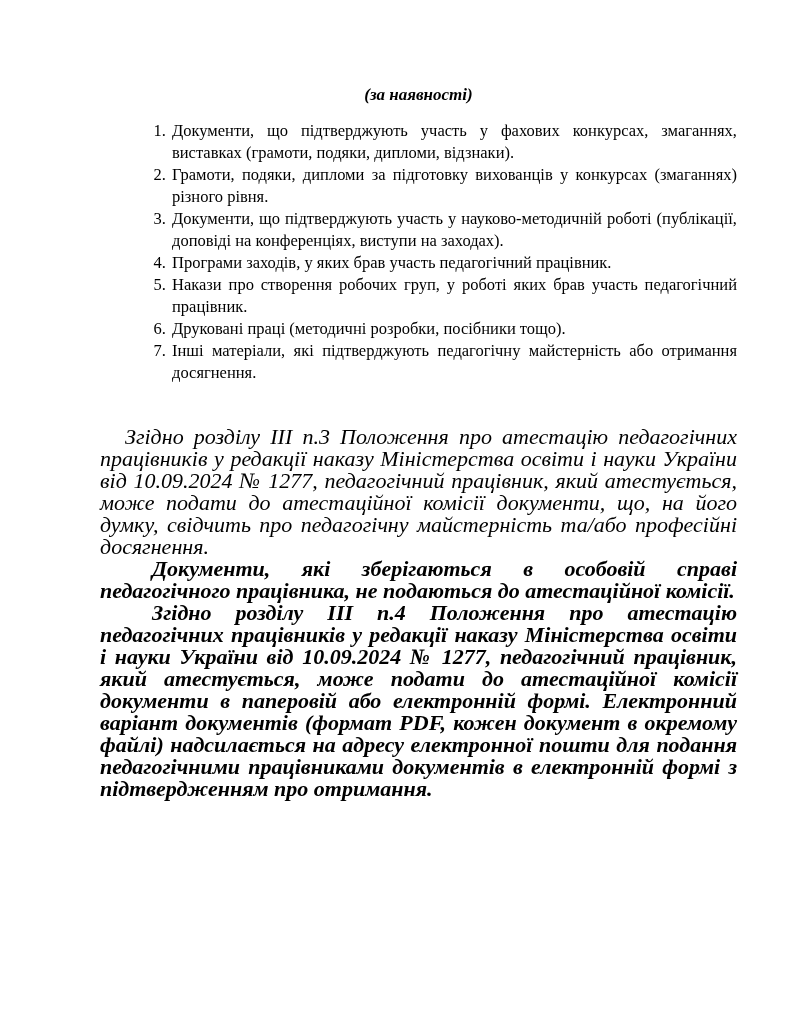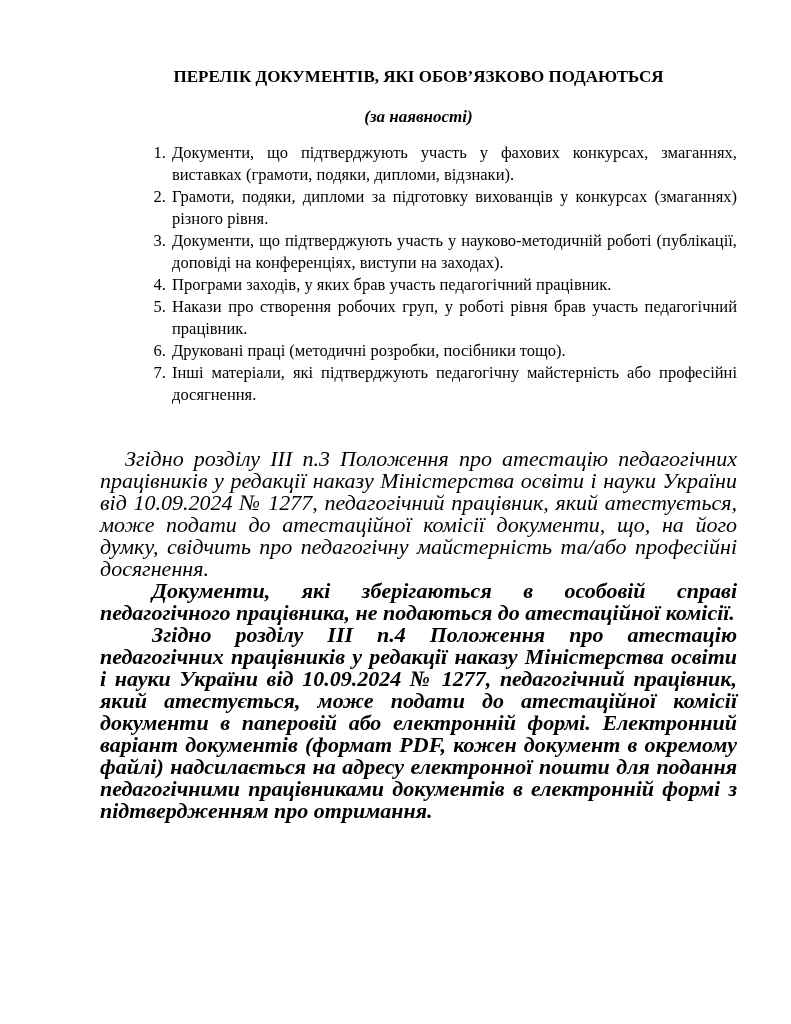--- a/index.html
+++ b/index.html
@@ -60,32 +60,31 @@
   }
   .indent-sm { text-indent: 25px; }
   .indent-lg { text-indent: 52px; font-weight: bold; }
 </style>
 </head>
 <body>
 
 <div class="page">
 
   <div class="title-block">
-    <div class="title-line">ПЕРЕЛІК ДОКУМЕНТІВ, ЯКІ ОБОВ’ЯЗКОВО ПОДАЮТЬСЯ</div>
     <div class="subtitle">(за наявності)</div>
   </div>
 
   <ol class="doc-list">
     <li>Документи, що підтверджують участь у фахових конкурсах, змаганнях, виставках (грамоти, подяки, дипломи, відзнаки).</li>
     <li>Грамоти, подяки, дипломи за підготовку вихованців у конкурсах (змаганнях) різного рівня.</li>
     <li>Документи, що підтверджують участь у науково-методичній роботі (публікації, доповіді на конференціях, виступи на заходах).</li>
     <li>Програми заходів, у яких брав участь педагогічний працівник.</li>
-    <li>Накази про створення робочих груп, у роботі рівня брав участь педагогічний працівник.</li>
+    <li>Накази про створення робочих груп, у роботі яких брав участь педагогічний працівник.</li>
     <li>Друковані праці (методичні розробки, посібники тощо).</li>
-    <li>Інші матеріали, які підтверджують педагогічну майстерність або професійні досягнення.</li>
+    <li>Інші матеріали, які підтверджують педагогічну майстерність або отримання досягнення.</li>
   </ol>
 
   <div class="notes">
     <p class="indent-sm">Згідно розділу III п.3 Положення про атестацію педагогічних працівників у редакції наказу Міністерства освіти і науки України від 10.09.2024 № 1277, педагогічний працівник, який атестується, може подати до атестаційної комісії документи, що, на його думку, свідчить про педагогічну майстерність та/або професійні досягнення.</p>
     <p class="indent-lg">Документи, які зберігаються в особовій справі педагогічного працівника, не подаються до атестаційної комісії.</p>
     <p class="indent-lg">Згідно розділу III п.4 Положення про атестацію педагогічних працівників у редакції наказу Міністерства освіти і науки України від 10.09.2024 № 1277, педагогічний працівник, який атестується, може подати до атестаційної комісії документи в паперовій або електронній формі. Електронний варіант документів (формат PDF, кожен документ в окремому файлі) надсилається на адресу електронної пошти для подання педагогічними працівниками документів в електронній формі з підтвердженням про отримання.</p>
   </div>
 
 </div>
 

